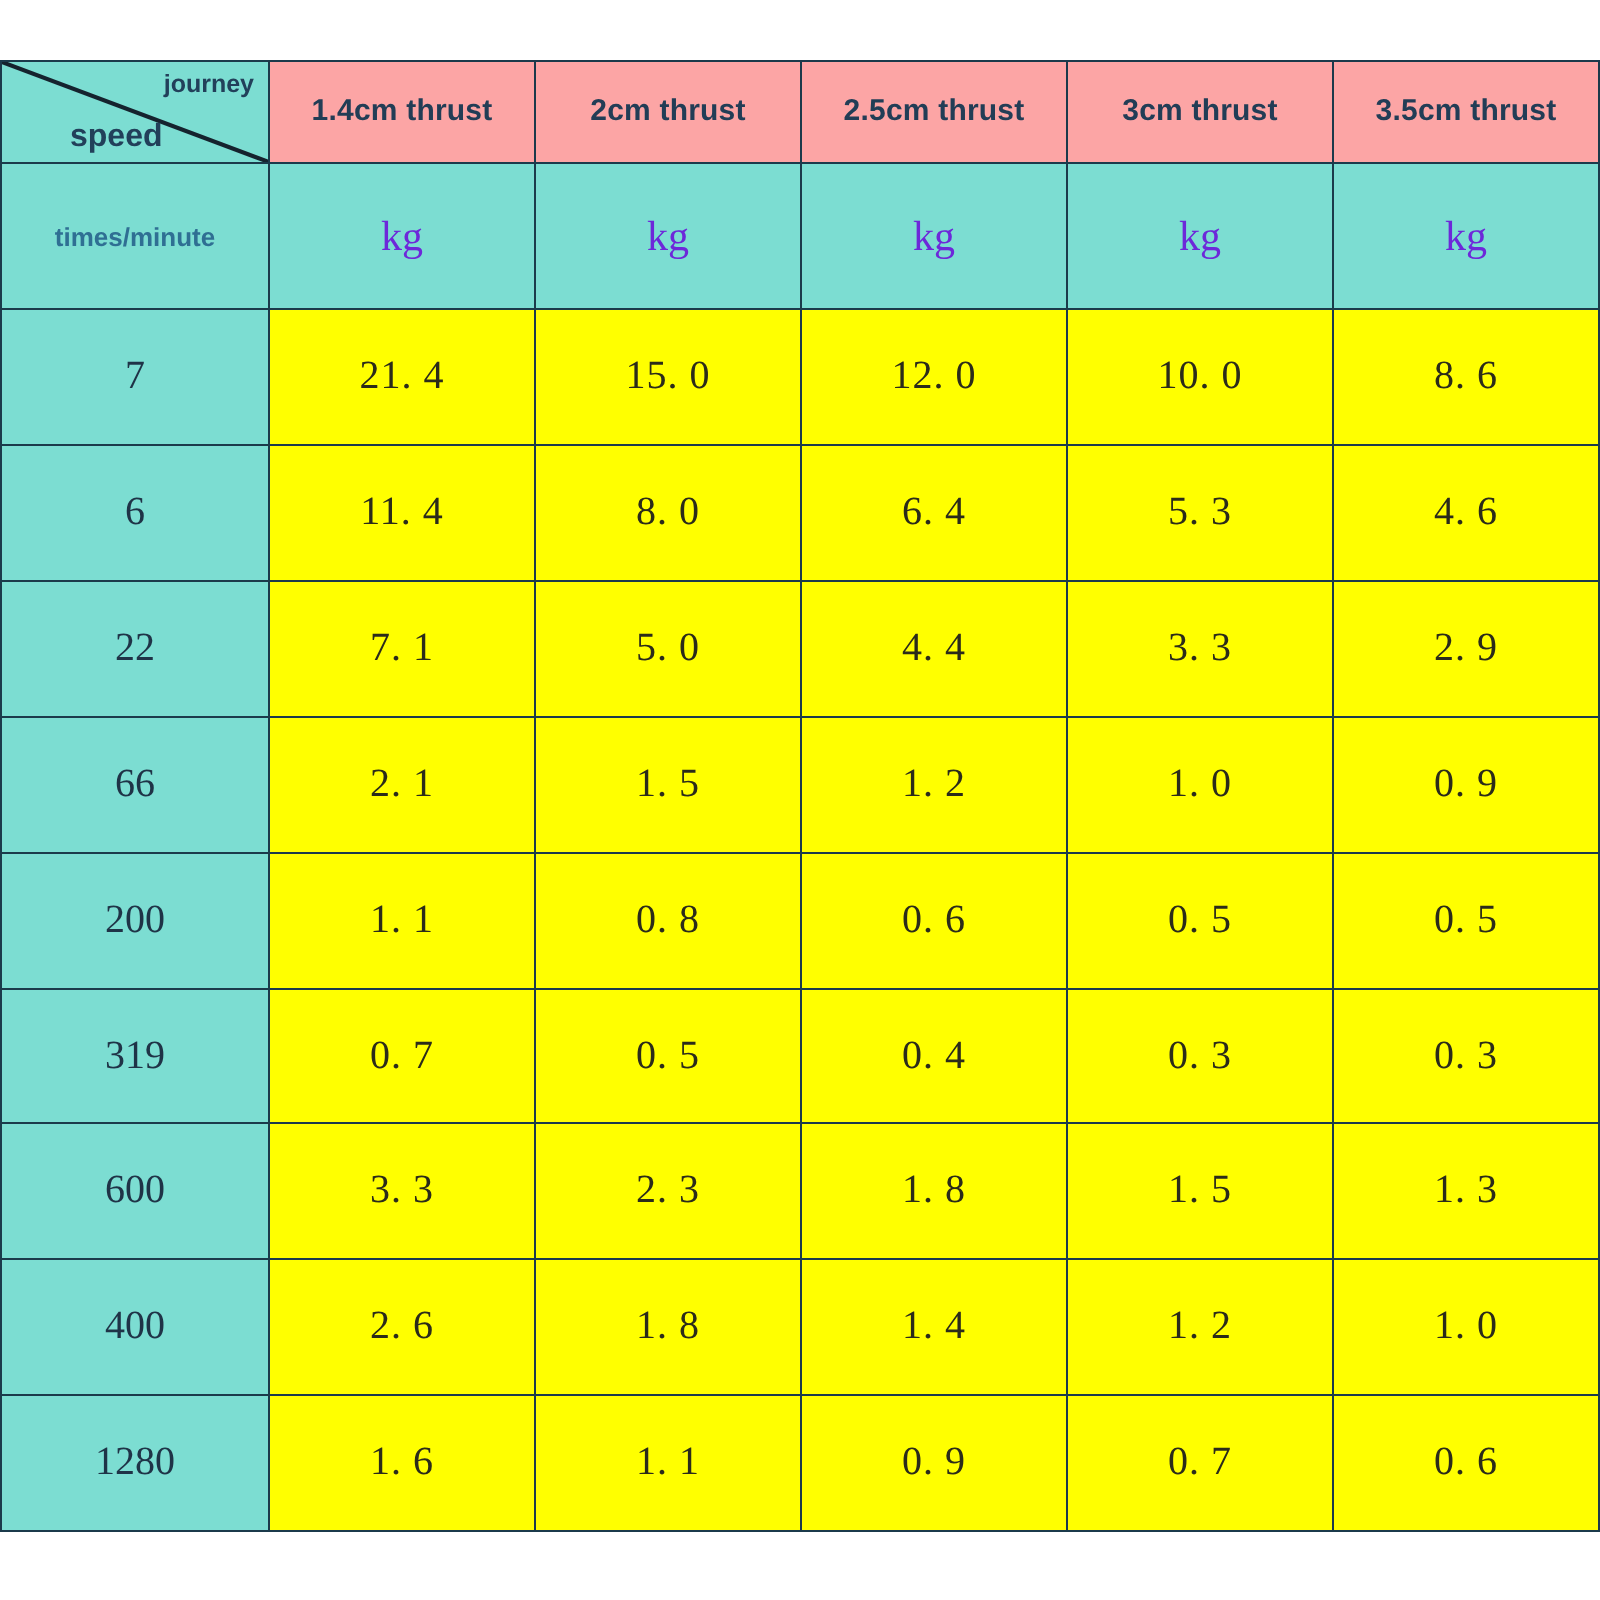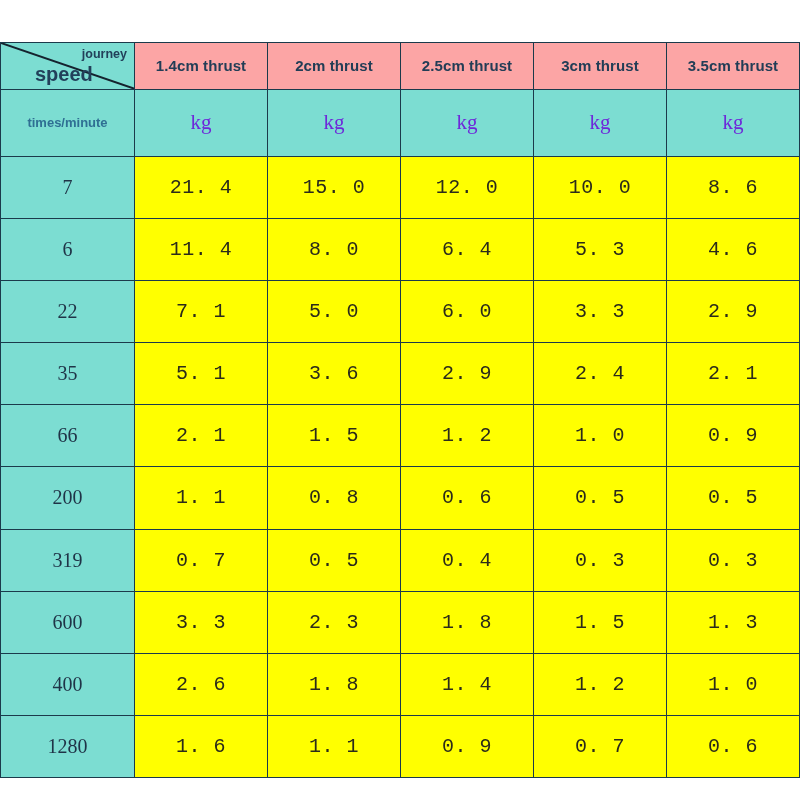--- a/index.html
+++ b/index.html
@@ -10,21 +10,21 @@
     height: 800px;
     overflow: hidden;
   }
   body {
     font-family: "Liberation Sans", sans-serif;
   }
 
   #table-wrap {
     position: absolute;
     left: 0px;
-    top: 42px;
+    top: 30px;
     width: 720px;
     height: 736px;
     box-sizing: border-box;
   }
 
   table.spec-table {
     border-collapse: collapse;
     table-layout: fixed;
     width: 800px;
     height: 736px;
@@ -84,21 +84,21 @@
     right: 7px;
     font-size: 12.5px;
     font-weight: 700;
     color: #22405a;
     font-family: "Liberation Sans", sans-serif;
   }
   .corner-speed {
     position: absolute;
     bottom: 3px;
     left: 34px;
-    font-size: 20px;
+    font-size: 16px;
     font-weight: 700;
     color: #22405a;
     font-family: "Liberation Sans", sans-serif;
   }
 
   td.unit-rate {
     background: #7cddd2;
     color: #2f6f93;
     font-family: "Liberation Sans", sans-serif;
     font-size: 13px;
@@ -109,21 +109,21 @@
   
   td.speed-cell {
     background: #7cddd2;
     color: #1f3347;
     font-family: "Liberation Serif", serif;
     font-size: 20px;
   }
   td.val-cell {
     background: #ffff00;
     color: #2b2b1a;
-    font-family: Liberation Mono, monospace;
+    font-family: Liberation Serif, serif;
     font-size: 20px;
     letter-spacing: 0.5px;
   }
 </style>
 </head>
 <body>
 
 <div id="table-wrap">
   <table class="spec-table">
     <colgroup>
@@ -174,31 +174,23 @@
         <td class="val-cell">11. 4</td>
         <td class="val-cell">8. 0</td>
         <td class="val-cell">6. 4</td>
         <td class="val-cell">5. 3</td>
         <td class="val-cell">4. 6</td>
       </tr>
       <tr>
         <td class="speed-cell">22</td>
         <td class="val-cell">7. 1</td>
         <td class="val-cell">5. 0</td>
-        <td class="val-cell">6. 0</td>
+        <td class="val-cell">4. 4</td>
         <td class="val-cell">3. 3</td>
         <td class="val-cell">2. 9</td>
-      </tr>
-      <tr>
-        <td class="speed-cell">35</td>
-        <td class="val-cell">5. 1</td>
-        <td class="val-cell">3. 6</td>
-        <td class="val-cell">2. 9</td>
-        <td class="val-cell">2. 4</td>
-        <td class="val-cell">2. 1</td>
       </tr>
       <tr>
         <td class="speed-cell">66</td>
         <td class="val-cell">2. 1</td>
         <td class="val-cell">1. 5</td>
         <td class="val-cell">1. 2</td>
         <td class="val-cell">1. 0</td>
         <td class="val-cell">0. 9</td>
       </tr>
       <tr>

